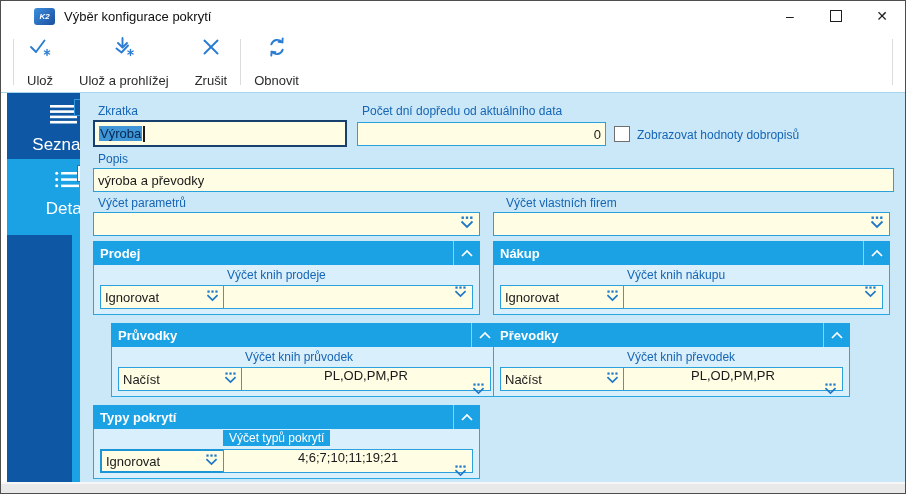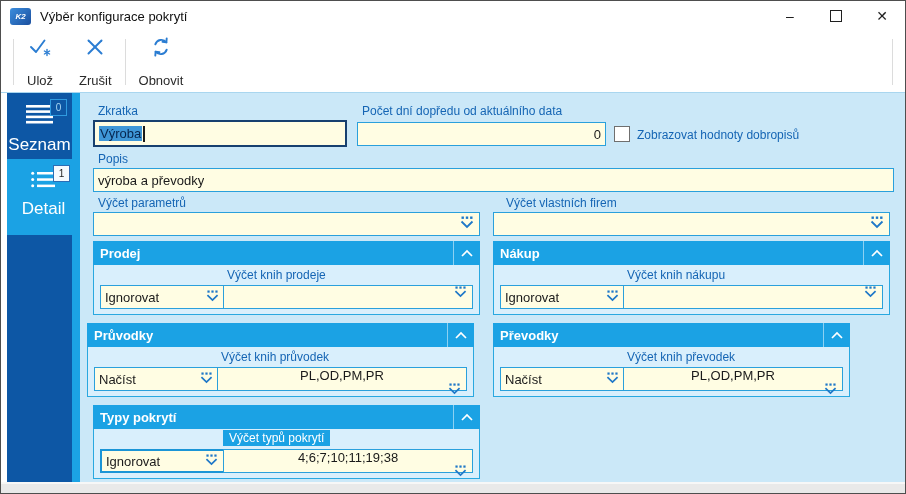--- a/index.html
+++ b/index.html
@@ -6,21 +6,21 @@
     --accent:#1ba2e4; --sidebar:#0d57a5; --form-bg:#cbe8f8; --group-body-bg:#d9effc;
     --field-bg:#fffde3; --field-border:#2aa0dc; --label-text:#1565b4;
     --focus-border:#17406f; --toolbar-icon:#2b7dd2;
   }
   html,body{margin:0;padding:0;background:#fff;}
   .window{
     position:relative;width:906px;height:494px;box-sizing:border-box;
     border:1px solid #4e4e4e;background:#fff;overflow:hidden;
     font-family:"Liberation Sans","DejaVu Sans",sans-serif;
   }
-  .abs{position:absolute;}
+  .abs{position:absolute;padding-left:24px;}
 
   
   .titlebar{left:0;top:0;right:0;height:30px;display:flex;align-items:center;background:#fff;}
   .app-icon{margin-left:9px;width:21px;height:17px;border-radius:3px;
     background:linear-gradient(135deg,#3c8ede,#1b4f9e);color:#fff;font-size:8px;font-weight:bold;
     font-style:italic;display:flex;align-items:center;justify-content:center;flex:0 0 auto;}
   .title{margin-left:9px;font-size:13px;color:#101010;white-space:nowrap;}
   .win-controls{margin-left:auto;display:flex;height:100%;}
   .win-btn{width:46px;height:100%;display:flex;align-items:center;justify-content:center;
     font-size:14px;color:#1f1f1f;cursor:default;}
@@ -113,20 +113,35 @@
           <g stroke-width="1.4">
               <path d="M19 14.5 v6"></path>
               <path d="M16.4 16 l5.2 3"></path>
               <path d="M21.6 16 l-5.2 3"></path>
             </g>
         </svg>
       </span>
       <span>Ulož</span>
     </button>
 
+    <button class="tb-btn">
+      <span>
+        <svg width="24" height="24" viewBox="0 0 24 24" fill="none" stroke="#2b7dd2" stroke-width="1.9" stroke-linecap="round" stroke-linejoin="round">
+          <path d="M10.5 3 v8.5"></path>
+          <path d="M6 8 L10.5 12.5 L15 8"></path>
+          <path d="M4.5 13.5 L9.5 17.5 L16 10.5"></path>
+          <g stroke-width="1.4">
+              <path d="M18.5 14.5 v6"></path>
+              <path d="M15.9 16 l5.2 3"></path>
+              <path d="M21.1 16 l-5.2 3"></path>
+            </g>
+        </svg>
+      </span>
+      <span>Ulož a prohlížej</span>
+    </button>
 
     <button class="tb-btn">
       <span>
         <svg width="24" height="24" viewBox="0 0 24 24" fill="none" stroke="#2b7dd2" stroke-width="2" stroke-linecap="round">
           <path d="M5.5 5.5 L18.5 18.5"></path>
             <path d="M18.5 5.5 L5.5 18.5"></path>
         </svg>
       </span>
       <span>Zrušit</span>
     </button>
@@ -297,21 +312,21 @@
                 <rect x="2.5" y="0.5" width="2.4" height="2.4" fill="#1f78c8"></rect>
                 <rect x="6.8" y="0.5" width="2.4" height="2.4" fill="#1f78c8"></rect>
                 <rect x="11.1" y="0.5" width="2.4" height="2.4" fill="#1f78c8"></rect>
                 <path d="M2.5 5.5 L8 11 L13.5 5.5" fill="none" stroke="#1f78c8" stroke-width="1.8"></path>
               </svg>
           </span>
         </div>
       </div>
     </div>
 
-    <div class="grp" style="left:7px;top:230px;width:387px;height:74px;">
+    <div class="grp" style="left:31px;top:230px;width:387px;height:74px;">
       <div class="grp-header">
         <span>Průvodky</span>
         <span class="grp-collapse">
           <svg width="16" height="10" viewBox="0 0 16 10" fill="none" stroke="#fff" stroke-width="1.7">
               <path d="M3 8 L8 3 L13 8"></path>
             </svg>
         </span>
       </div>
       <div class="grp-body">
         <div class="mode-select">
@@ -392,21 +407,21 @@
             <svg width="15" height="12" viewBox="0 0 16 13">
                 <rect x="2.5" y="0.5" width="2.4" height="2.4" fill="#1f78c8"></rect>
                 <rect x="6.8" y="0.5" width="2.4" height="2.4" fill="#1f78c8"></rect>
                 <rect x="11.1" y="0.5" width="2.4" height="2.4" fill="#1f78c8"></rect>
                 <path d="M2.5 5.5 L8 11 L13.5 5.5" fill="none" stroke="#1f78c8" stroke-width="1.8"></path>
               </svg>
           </span>
         </div>
         <span class="books-label hl">Výčet typů pokrytí</span>
         <div class="books-combo">
-          <span class="val">4;6;7;10;11;19;38</span>
+          <span class="val">4;6;7;10;11;19;21</span>
           <span class="combo-icon">
             <svg width="15" height="12" viewBox="0 0 16 13">
                 <rect x="2.5" y="0.5" width="2.4" height="2.4" fill="#1f78c8"></rect>
                 <rect x="6.8" y="0.5" width="2.4" height="2.4" fill="#1f78c8"></rect>
                 <rect x="11.1" y="0.5" width="2.4" height="2.4" fill="#1f78c8"></rect>
                 <path d="M2.5 5.5 L8 11 L13.5 5.5" fill="none" stroke="#1f78c8" stroke-width="1.8"></path>
               </svg>
           </span>
         </div>
       </div>

